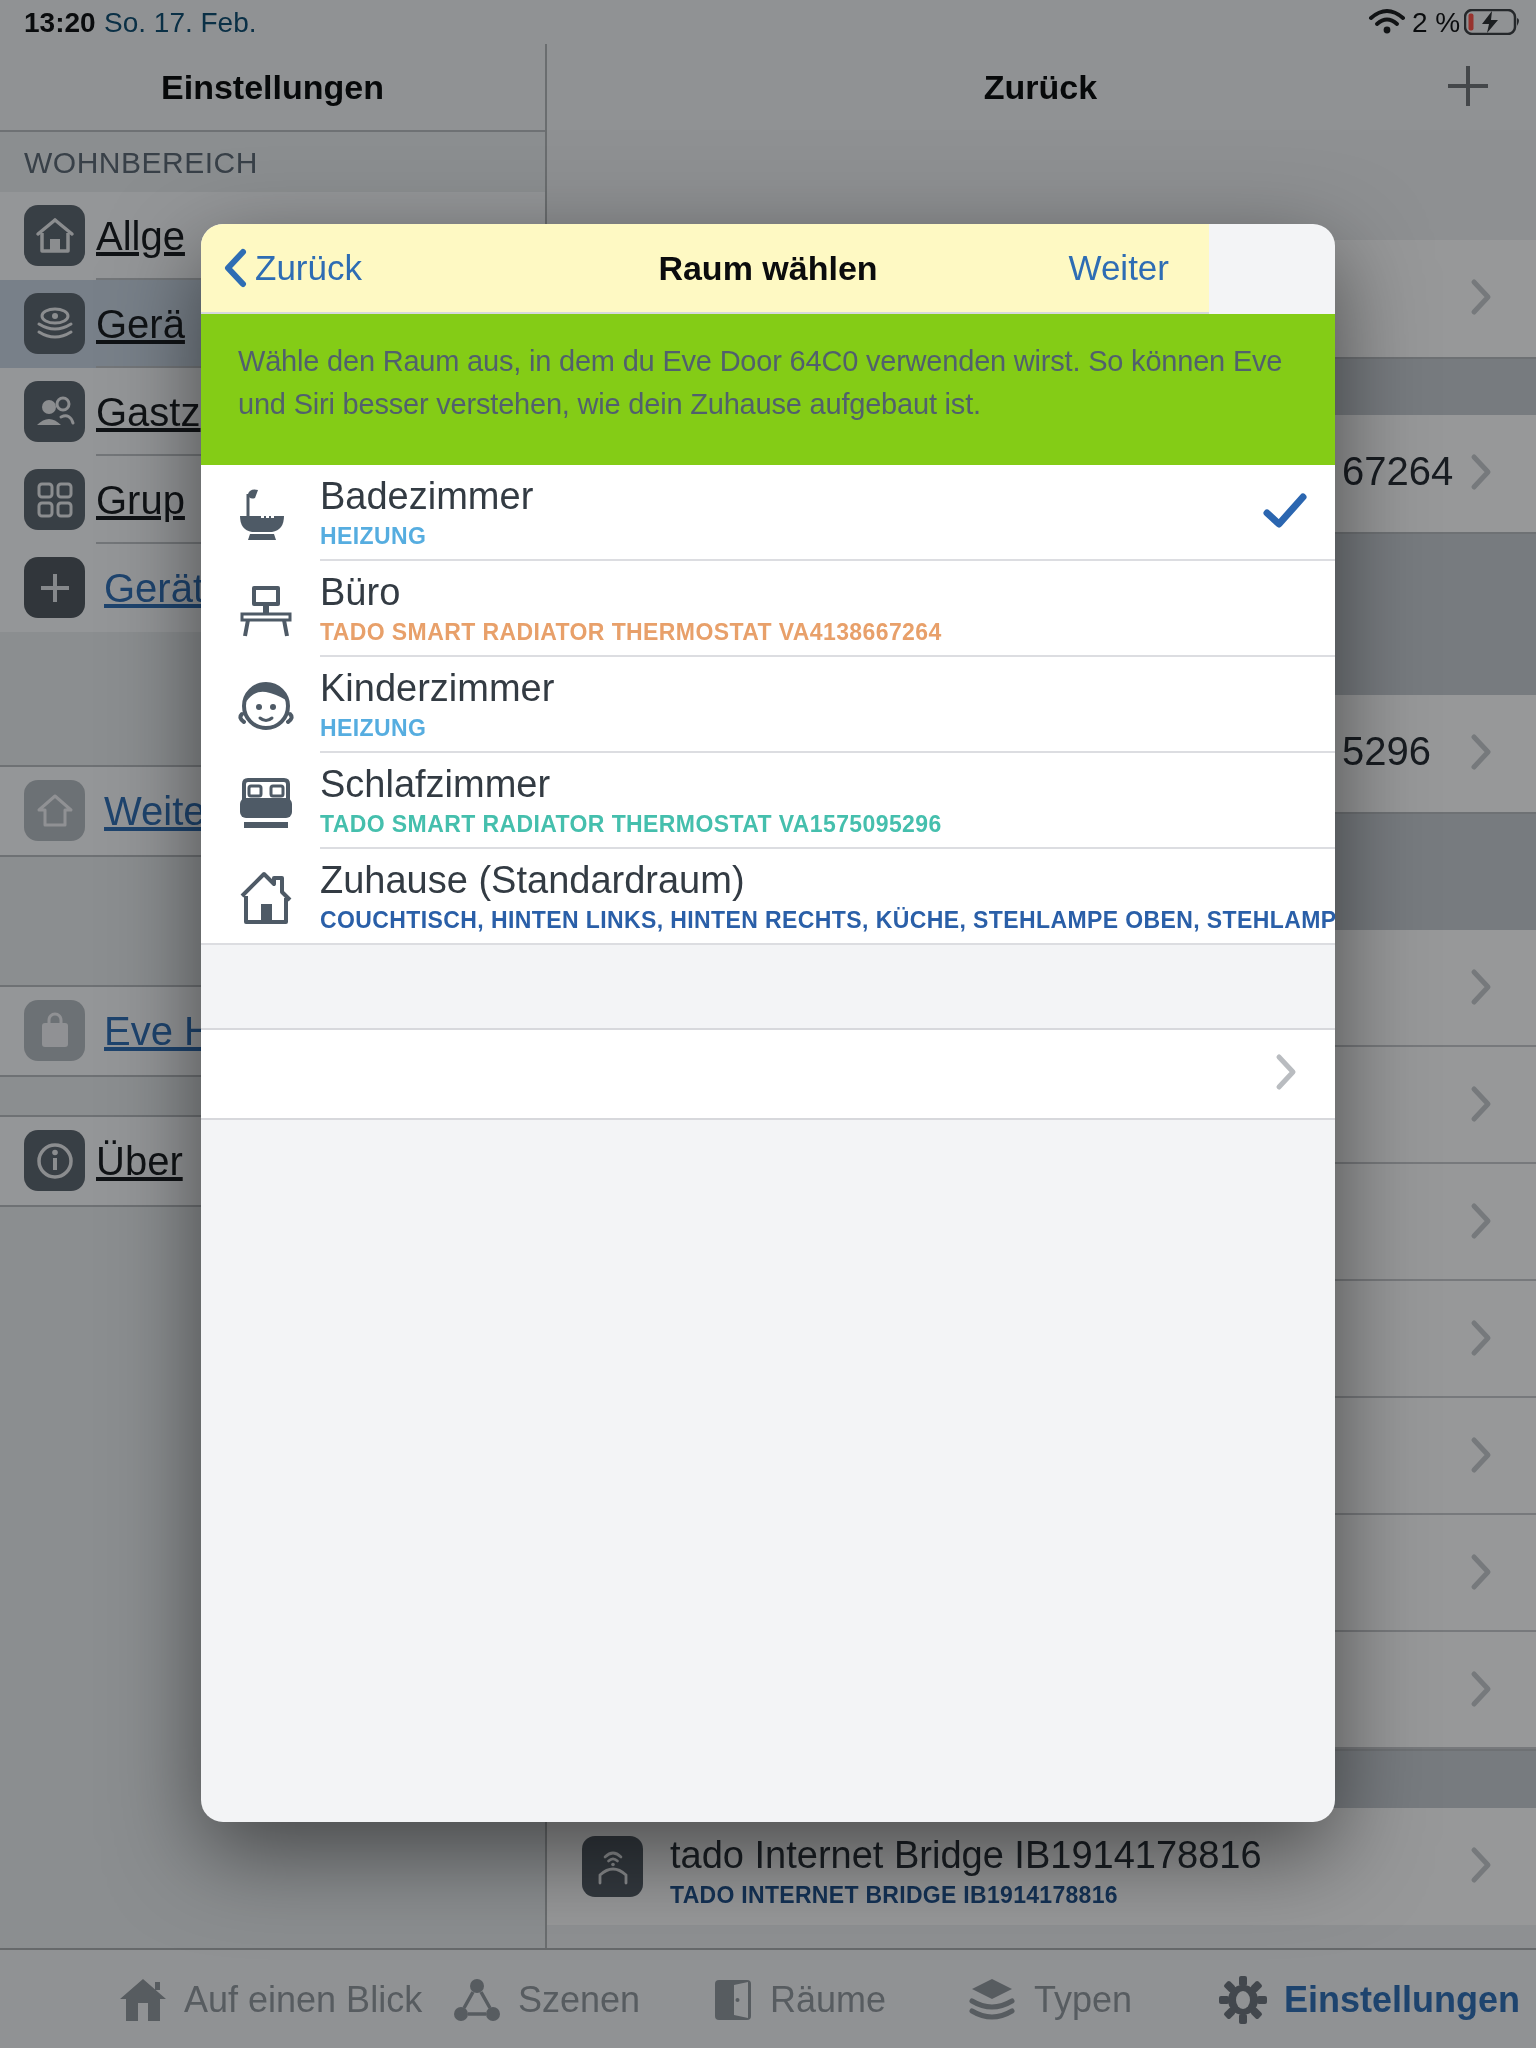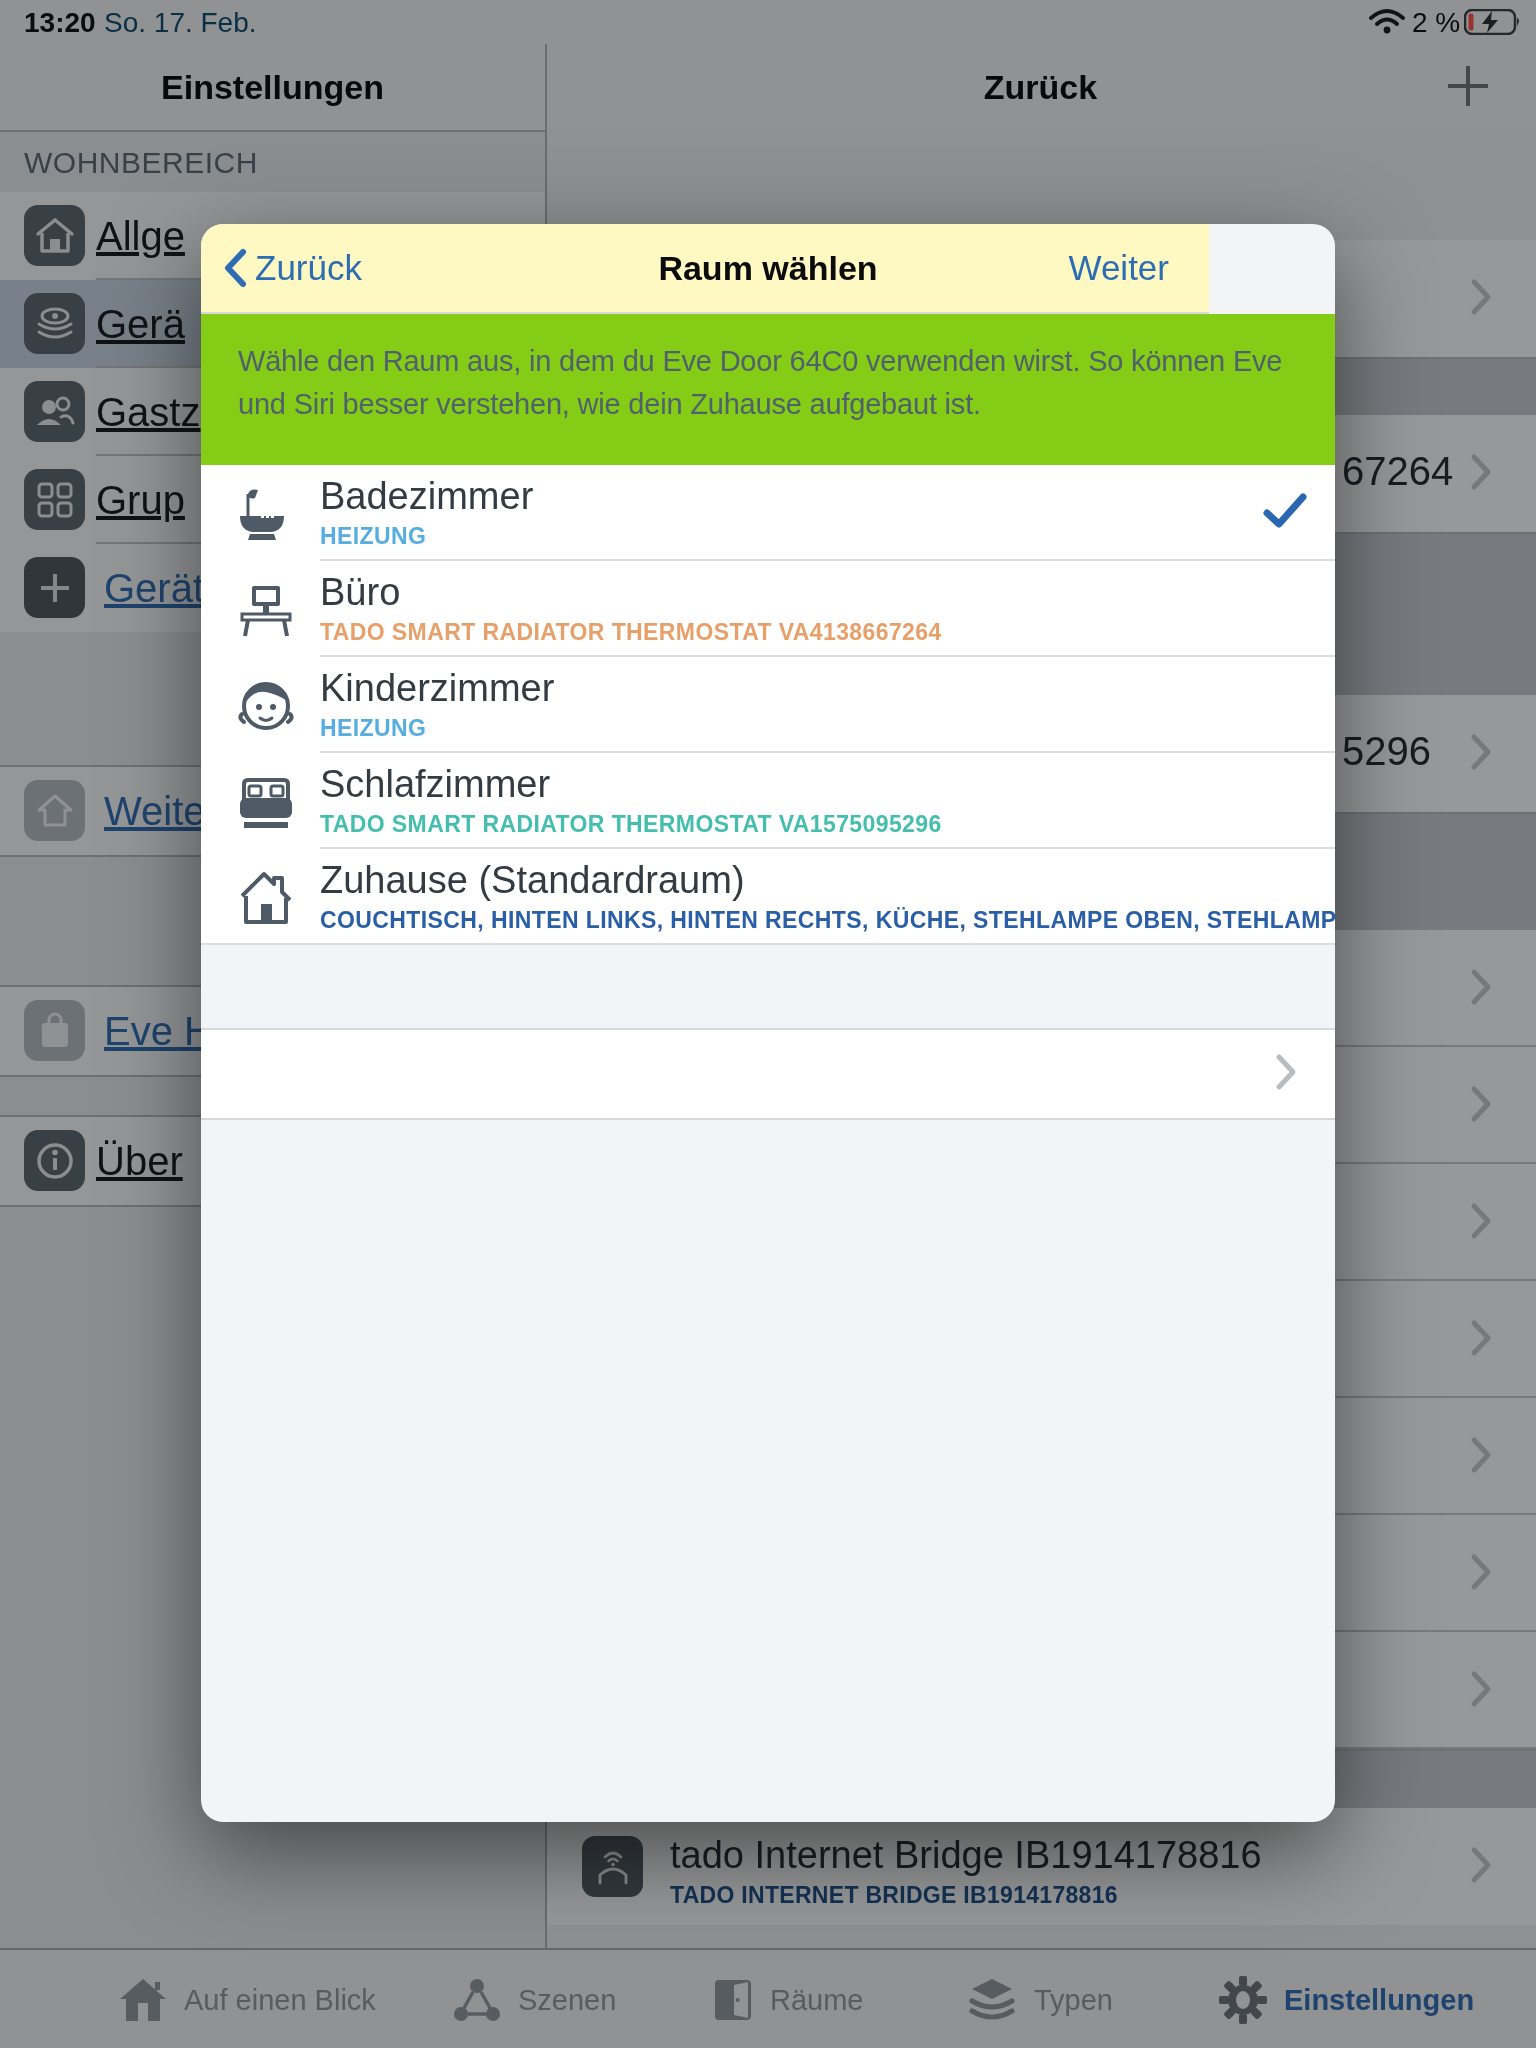--- a/index.html
+++ b/index.html
@@ -48,21 +48,21 @@
   .chev{position:absolute;right:44px;top:50%;transform:translateY(-50%);}
   .dev-frag{position:absolute;left:795px;font-size:40px;color:#23292f;white-space:nowrap;}
   .bridge-title{position:absolute;left:123px;top:26px;font-size:38px;color:#262d34;white-space:nowrap;}
   .bridge-sub{position:absolute;left:123px;top:74px;font-size:23px;font-weight:700;color:#1d4e89;letter-spacing:.3px;white-space:nowrap;}
   .bridge-tile{position:absolute;left:35px;top:28px;width:61px;height:61px;border-radius:13px;background:#525a63;
         display:flex;align-items:center;justify-content:center;}
 
   
   #tab-bar{position:absolute;left:0;top:1948px;width:1536px;height:100px;background:#f2f3f4;border-top:2px solid #a9acaf;}
   .tab{position:absolute;top:0;height:100px;display:flex;align-items:center;gap:16px;}
-  .tab-label{font-size:29px;color:#8f969c;white-space:nowrap;}
+  .tab-label{font-size:36px;color:#8f969c;white-space:nowrap;}
   .tab-label.active{color:#2e6db4;font-weight:700;}
 
   
   #dim{position:absolute;inset:0;background:rgba(10,12,15,.42);z-index:5;}
 
   
   #modal{position:absolute;left:201px;top:224px;width:1134px;height:1598px;border-radius:22px;background:#f3f4f6;
          box-shadow:0 30px 90px rgba(0,0,0,.5);overflow:hidden;z-index:10;}
   #modal-header{position:absolute;left:0;top:0;width:1008px;height:88px;background:#fef9c3;border-bottom:2px solid #d7d8dc;}
   .back-btn{position:absolute;left:22px;top:0;height:88px;display:flex;align-items:center;gap:8px;}

